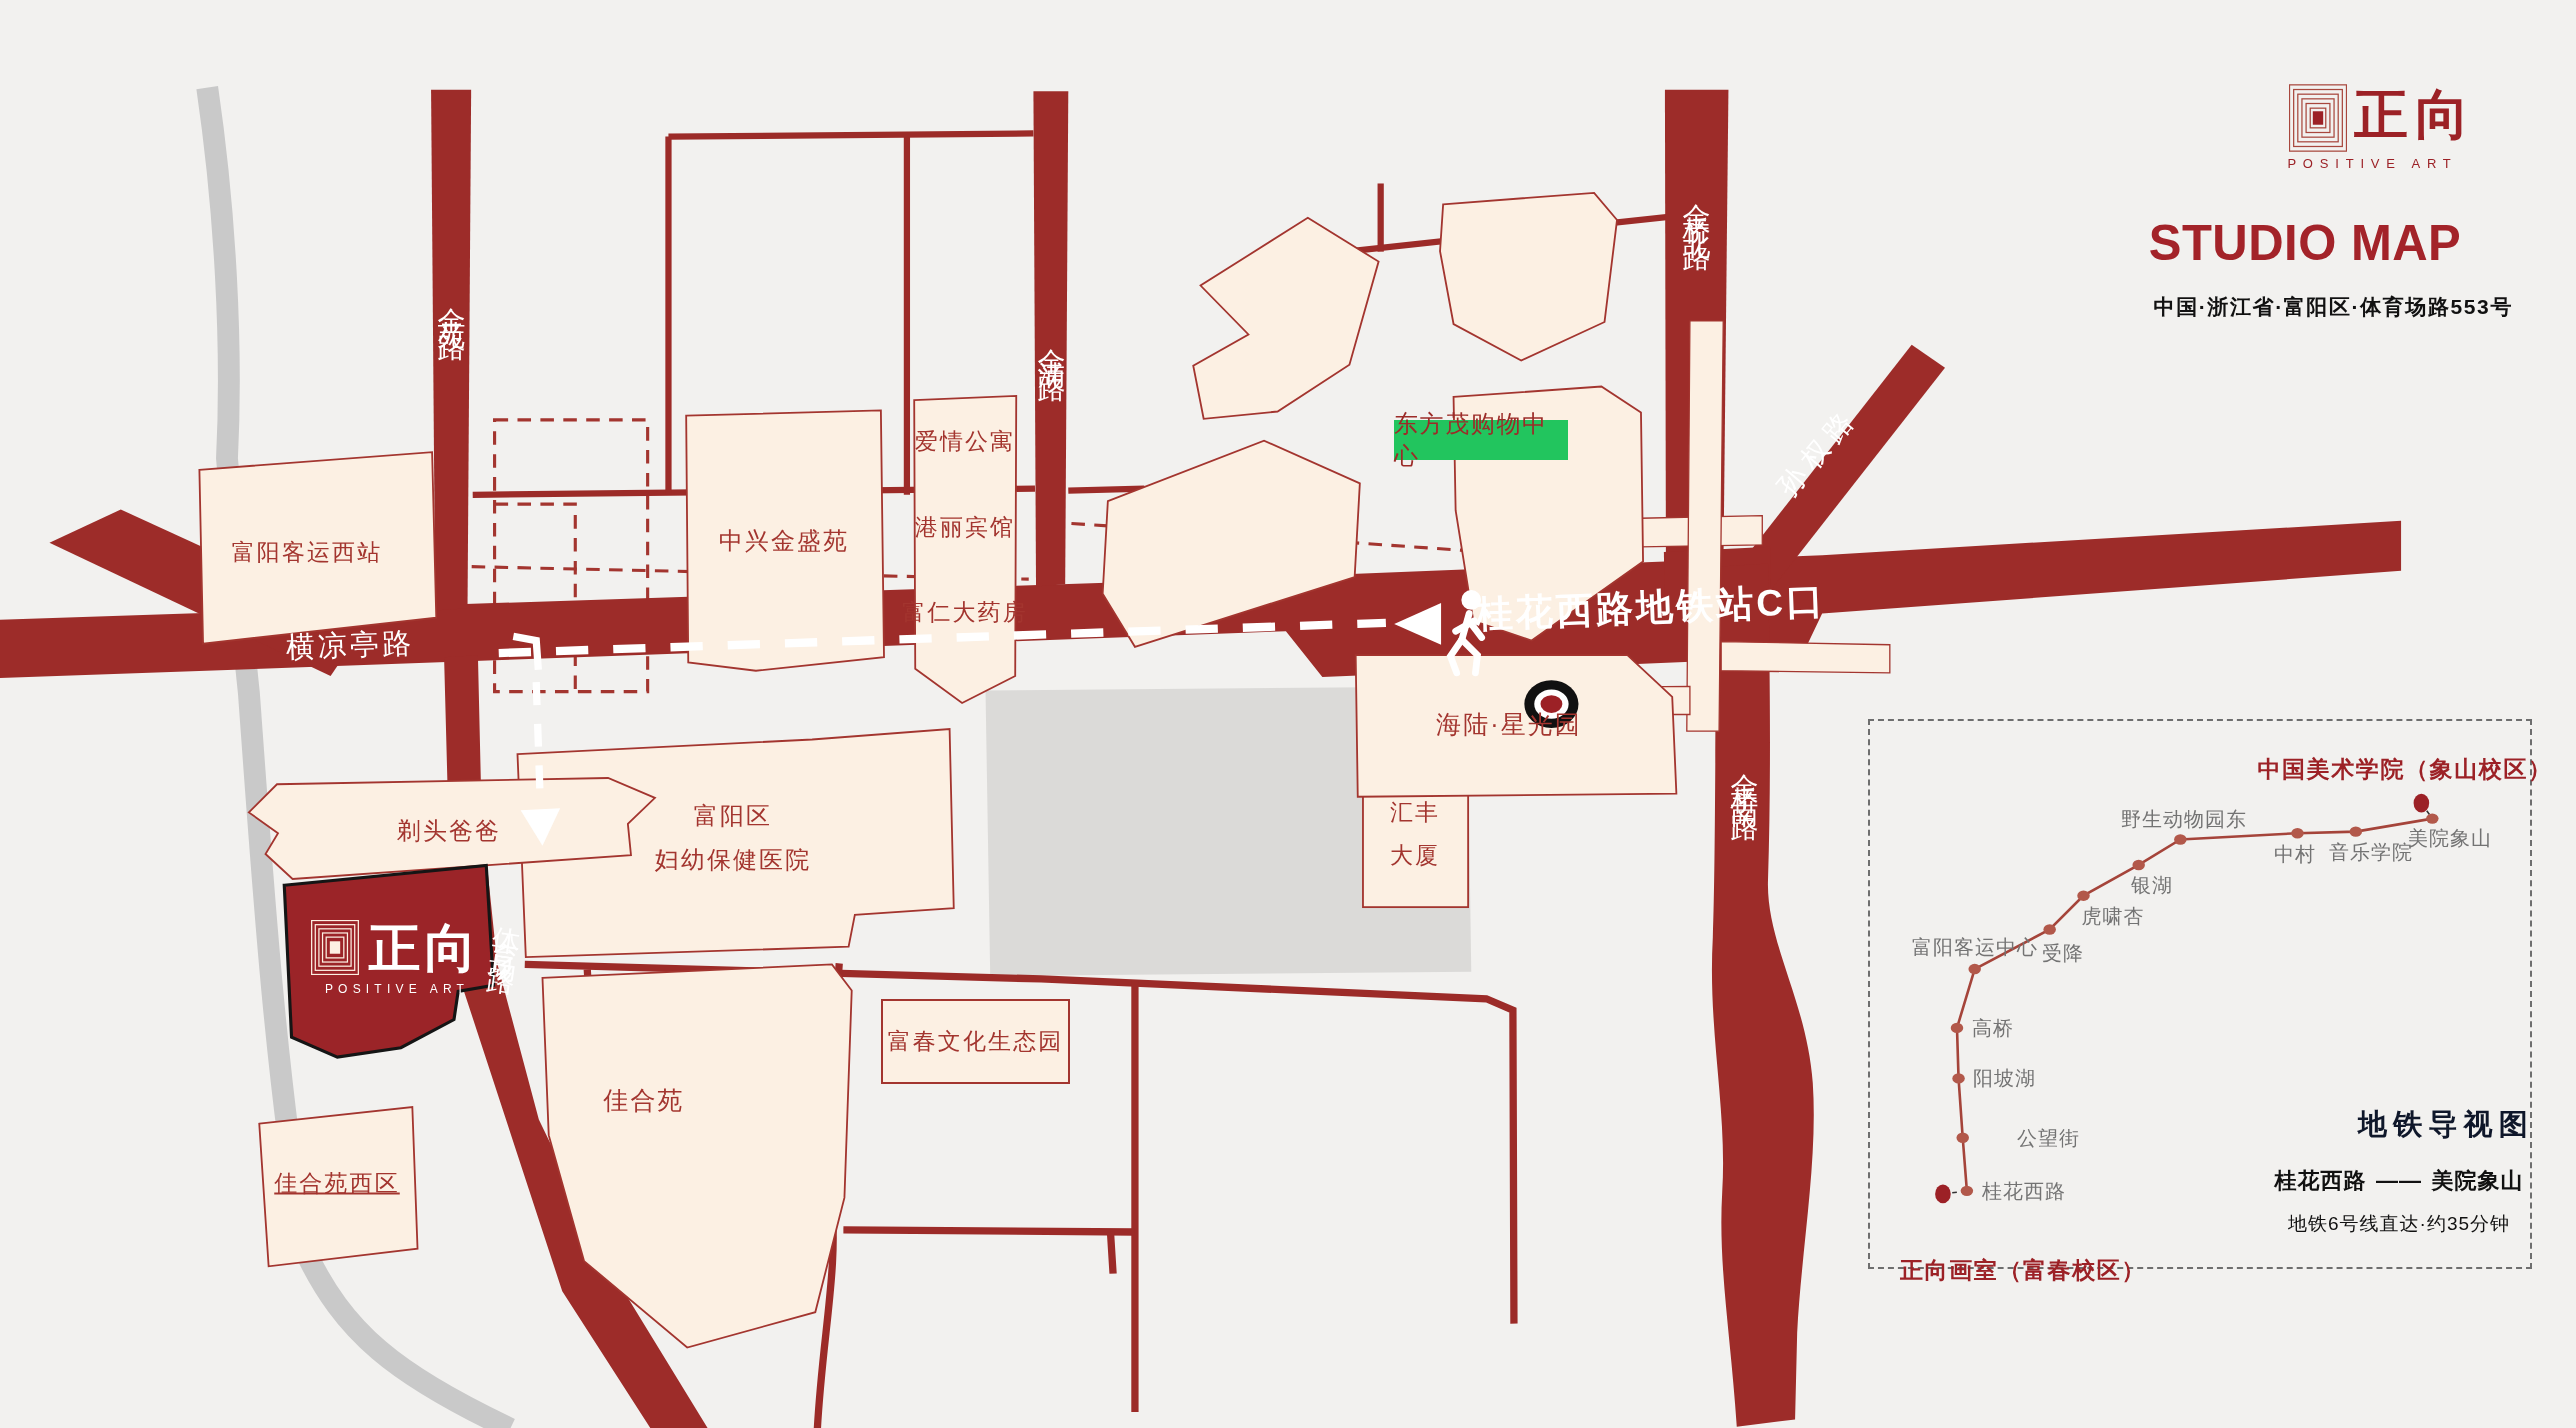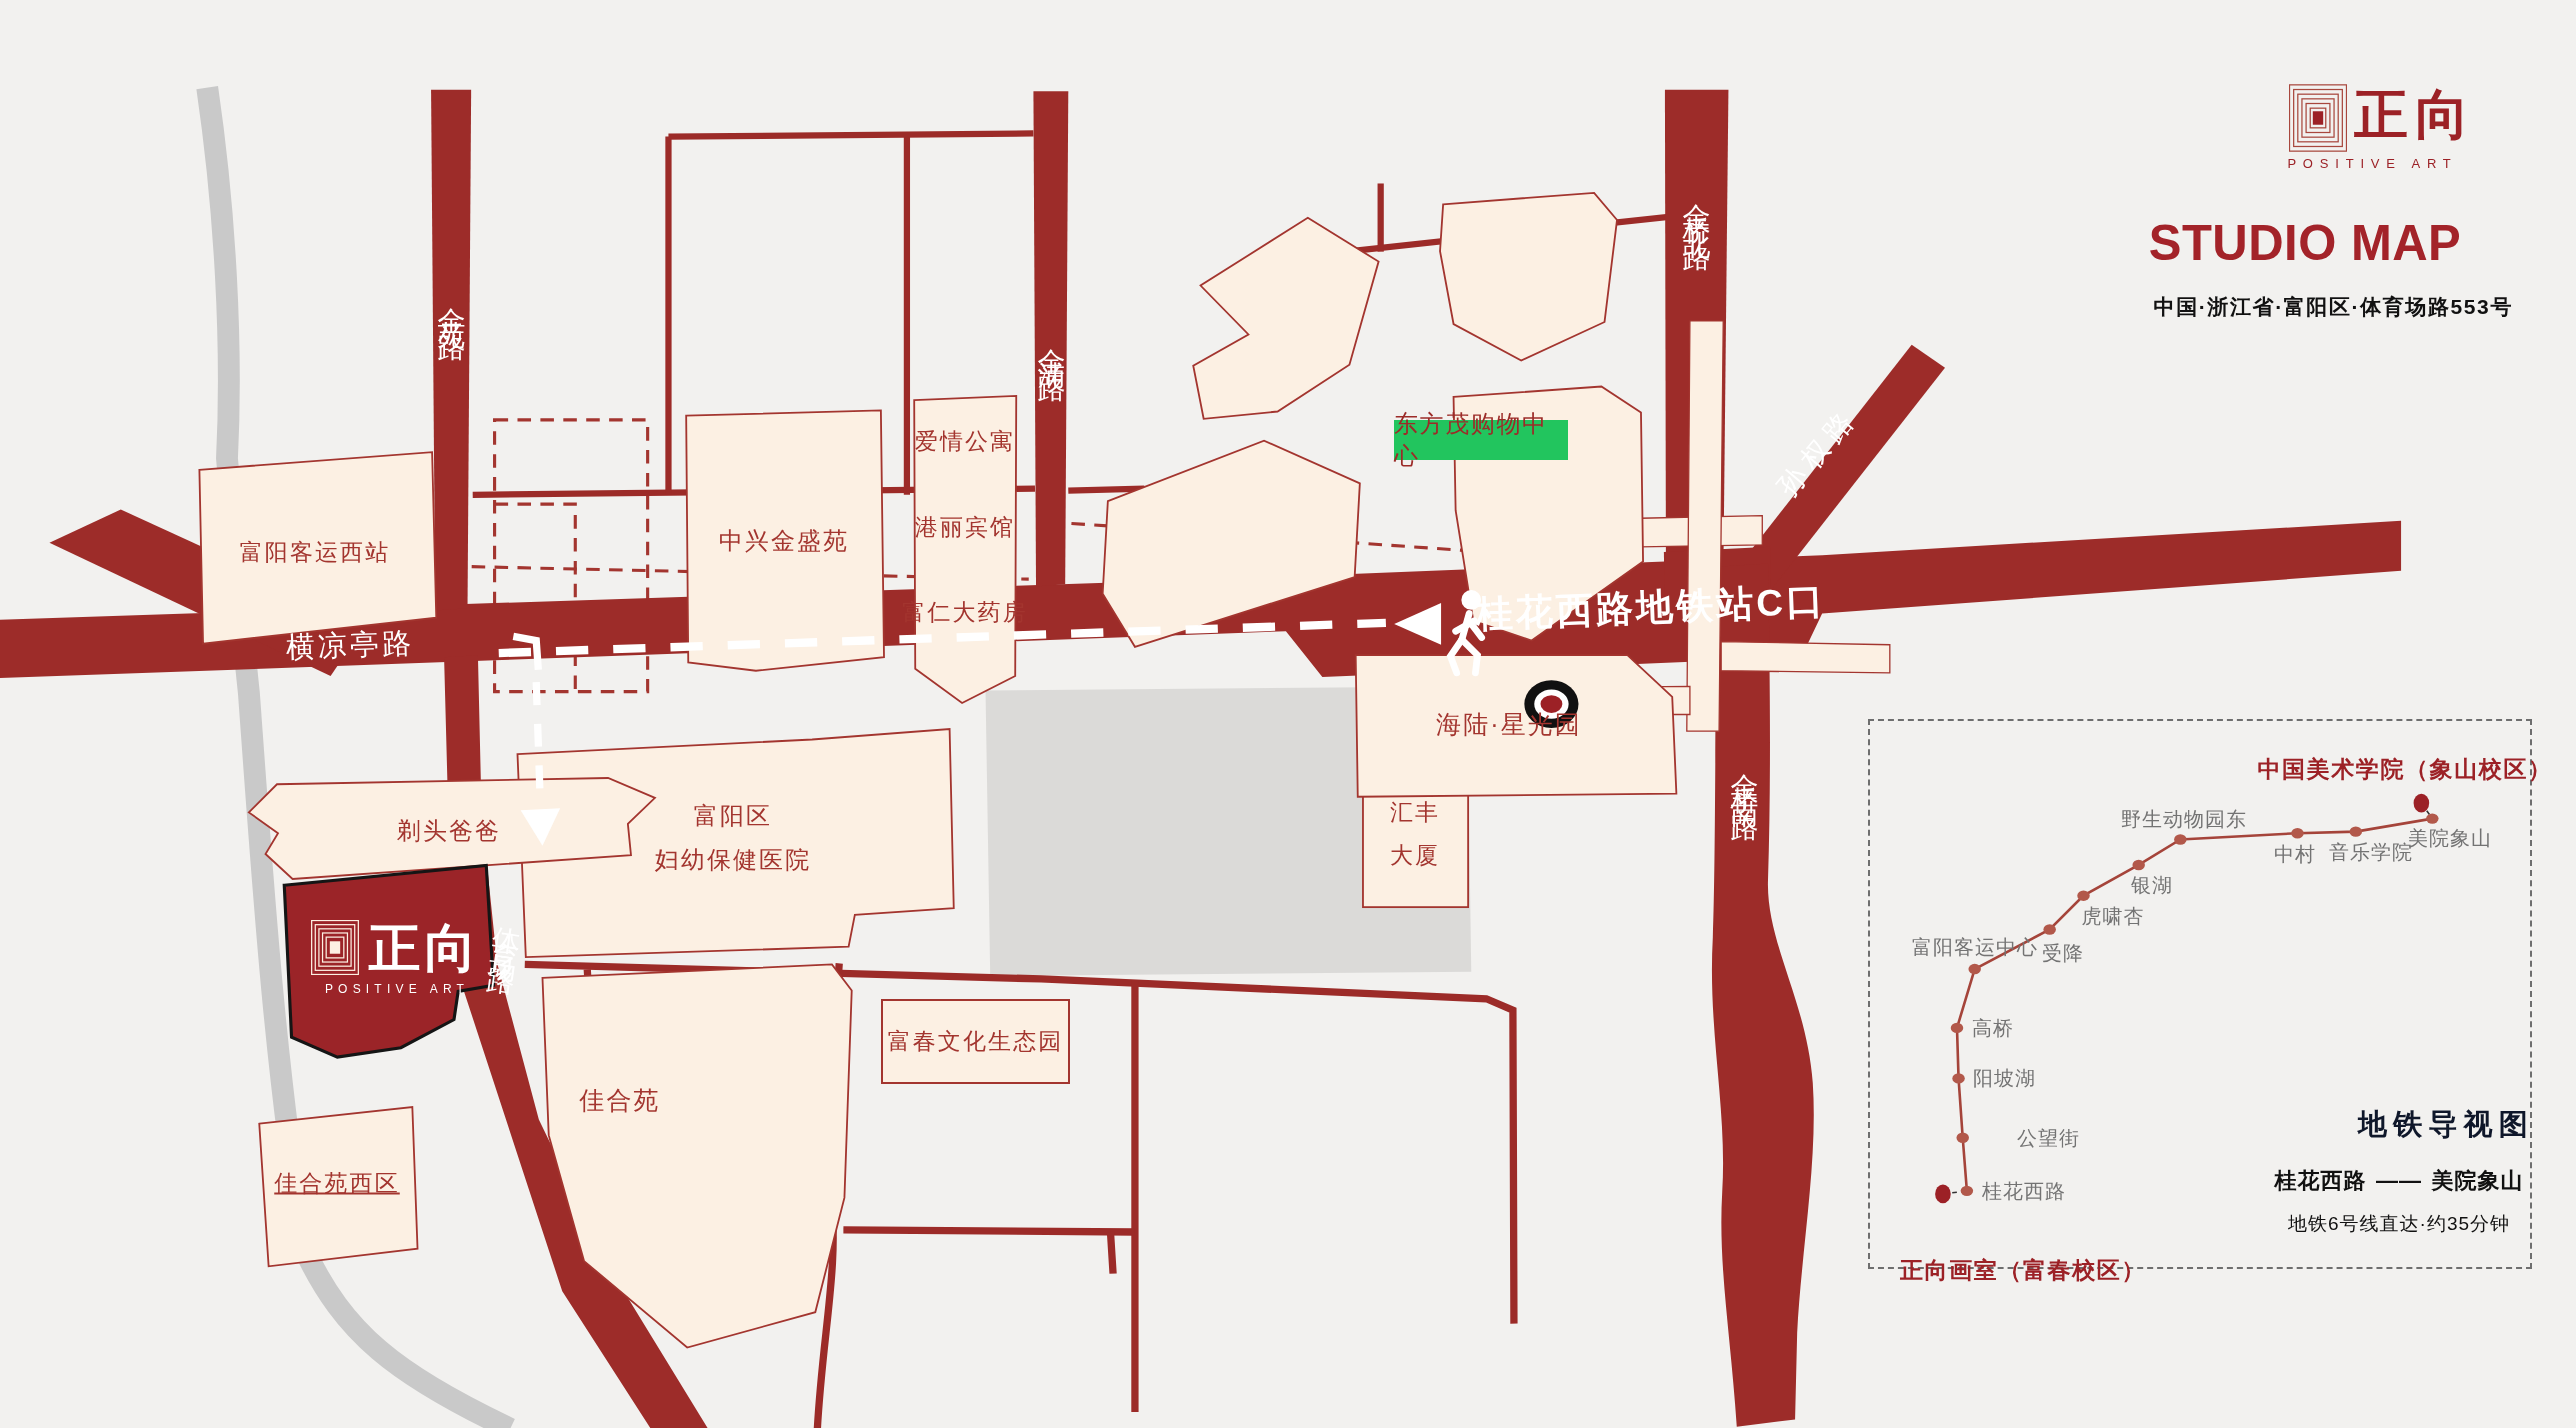--- a/index.html
+++ b/index.html
@@ -169,34 +169,34 @@
   <div class="lbl white-lbl center" style="left:350px;top:646px;transform:translate(-50%,-50%) rotate(-2deg);">横凉亭路</div>
   <div class="lbl exit-lbl center" style="left:1651px;top:608px;transform:translate(-50%,-50%) rotate(-2.2deg);">桂花西路地铁站C口</div>
 
   <div class="lbl vroad center" style="left:451px;top:305px;">金苑路</div>
   <div class="lbl vroad center" style="left:1051px;top:346px;">金浦路</div>
   <div class="lbl vroad center" style="left:1696px;top:208px;">金桥北路</div>
   <div class="lbl vroad center" style="left:507px;top:932px;transform:translate(-50%,-50%) rotate(8deg);">体育场路</div>
   <div class="lbl vroad center" style="left:1744px;top:778px;">金桥南路</div>
   <div class="lbl white-lbl center" style="left:1818px;top:452px;transform:translate(-50%,-50%) rotate(-50deg);letter-spacing:7.3px;font-size:28px;">孙权路</div>
 
-  <div class="lbl bldg-lbl center" style="left:315px;top:552px;">富阳客运西站</div>
+  <div class="lbl bldg-lbl center" style="left:307px;top:552px;">富阳客运西站</div>
   <div class="lbl bldg-lbl center" style="left:784px;top:541px;font-size:24px;">中兴金盛苑</div>
   <div class="lbl bldg-lbl center" style="left:965px;top:441px;text-align:center;">爱情公寓</div>
   <div class="lbl bldg-lbl center" style="left:965px;top:527px;">港丽宾馆</div>
   <div class="lbl bldg-lbl center" style="left:965px;top:612px;">富仁大药房</div>
   <div class="graybox" style="left:1394px;top:420px;width:174px;height:40px;">东方茂购物中心</div>
   <div class="lbl bldg-lbl center" style="left:1415px;top:812px;">汇丰</div>
   <div class="lbl bldg-lbl center" style="left:1415px;top:855px;">大厦</div>
   <div class="lbl bldg-lbl big center" style="left:1509px;top:724px;">海陆·星光园</div>
   <div class="lbl bldg-lbl center" style="left:733px;top:816px;font-size:24px;">富阳区</div>
   <div class="lbl bldg-lbl center" style="left:733px;top:860px;font-size:24px;">妇幼保健医院</div>
   <div class="lbl bldg-lbl center" style="left:449px;top:831px;font-size:24px;">剃头爸爸</div>
   <div class="lbl bldg-lbl center" style="left:337px;top:1183px;text-decoration:underline;">佳合苑西区</div>
-  <div class="lbl bldg-lbl big center" style="left:620px;top:1100px;">佳合苑</div>
+  <div class="lbl bldg-lbl big center" style="left:644px;top:1100px;">佳合苑</div>
   <div class="ecobox" style="left:881px;top:999px;width:185px;height:81px;">富春文化生态园</div>
 
   <div id="studio-logo">
     <div class="row">
       <svg width="48" height="55" viewBox="0 0 92 106">
         <g fill="none" stroke="#fdf0e3" stroke-width="2.4">
           <rect x="1" y="1" width="90" height="104"></rect>
           <rect x="8" y="9" width="76" height="88"></rect>
           <rect x="15" y="17" width="62" height="72"></rect>
           <rect x="22" y="25" width="48" height="56"></rect>

